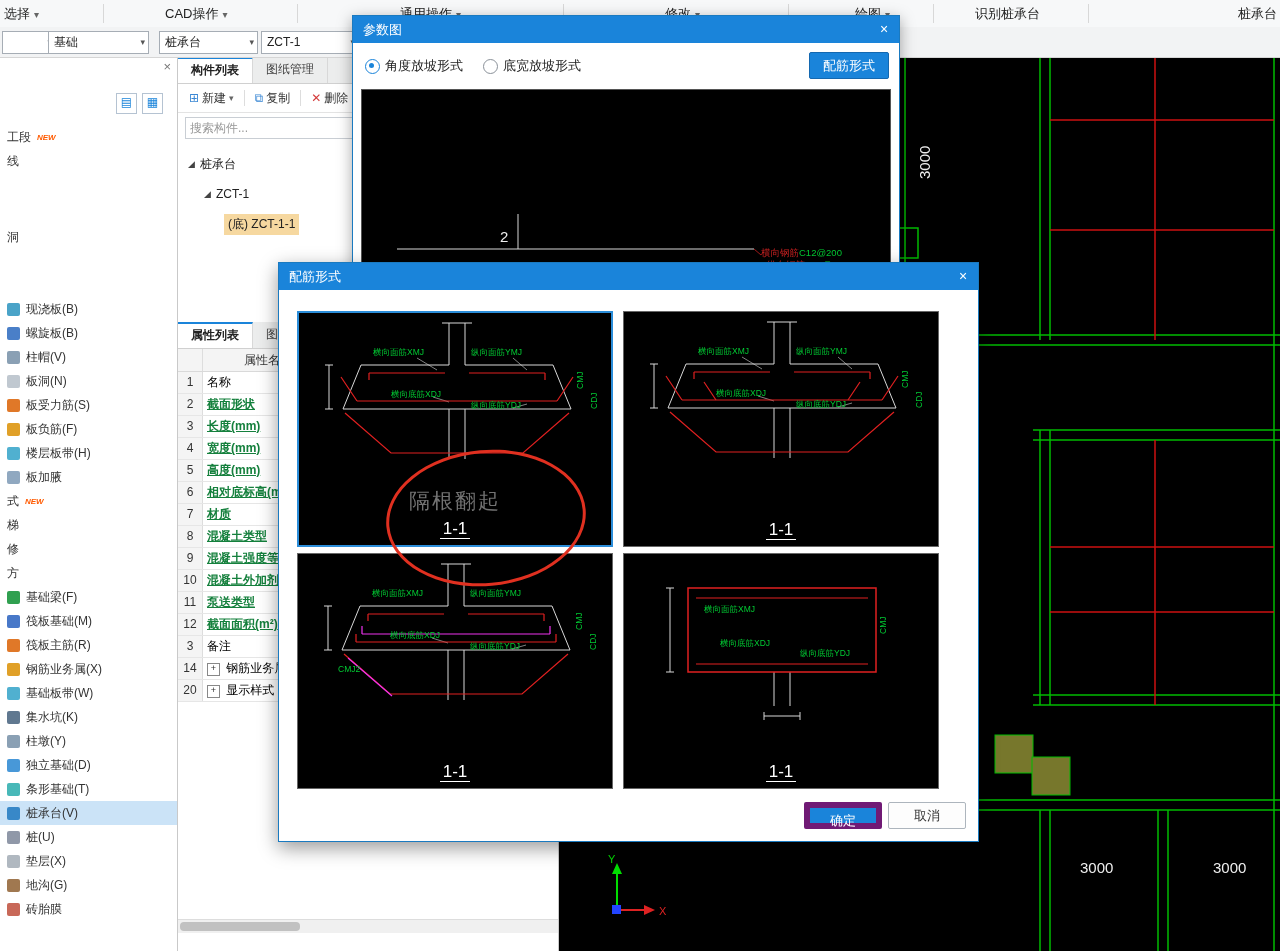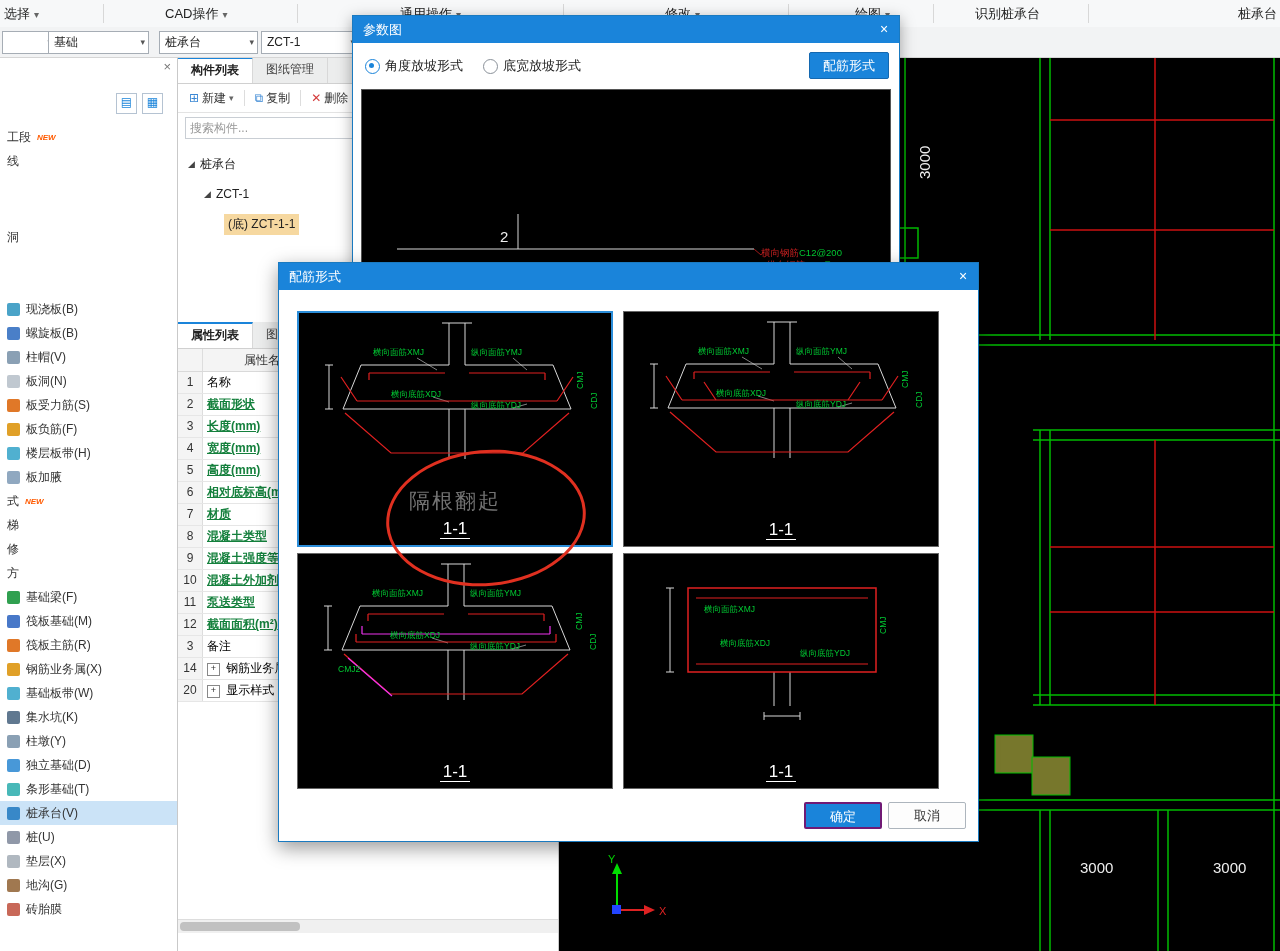--- a/index.html
+++ b/index.html
@@ -77,21 +77,21 @@
   .param-rebar-btn{position:absolute;right:10px;top:36px;width:80px;height:27px;background:#1a84da;color:#fff;border:1px solid #1468b0;font-size:13px;text-align:center;line-height:25px;border-radius:2px;cursor:pointer;box-sizing:border-box;}
   .param-preview{position:absolute;left:8px;top:73px;right:8px;bottom:8px;background:#000;border:1px solid #555;overflow:hidden;}
 
   .rebar-dialog{position:absolute;left:278px;top:262px;width:699px;height:578px;background:#fff;border:1px solid #1a7ac0;box-shadow:0 6px 18px rgba(0,0,0,.4);z-index:60;}
   .opt{position:absolute;width:316px;height:236px;background:#000;border:1px solid #666;box-sizing:border-box;cursor:pointer;}
   .opt.selected{border:2px solid #2b8dd9;}
   .opt-name{position:absolute;bottom:30px;width:100%;text-align:center;color:#737373;font-size:21px;letter-spacing:2px;}
   .opt-sub{position:absolute;bottom:6px;width:100%;text-align:center;color:#fff;font-size:17px;}
   .opt-sub span{border-bottom:1.5px solid #fff;padding:0 3px;}
   .gl{font-size:8.5px;fill:#00cc33;}
-  .btn-ok{position:absolute;left:525px;top:539px;width:78px;height:27px;background:#1a84da;color:#fff;border:2px solid #701a75;font-size:13px;line-height:25px;text-align:center;border-radius:2px;cursor:pointer;box-sizing:border-box;}
+  .btn-ok{position:absolute;left:525px;top:539px;width:78px;height:27px;background:#1a84da;color:#fff;border:6px solid #701a75;font-size:13px;line-height:25px;text-align:center;border-radius:2px;cursor:pointer;box-sizing:border-box;}
   .btn-cancel{position:absolute;left:609px;top:539px;width:78px;height:27px;background:#fdfdfd;color:#333;border:1px solid #adb5bd;font-size:13px;line-height:25px;text-align:center;border-radius:2px;cursor:pointer;box-sizing:border-box;}
 
   .red-ellipse{position:absolute;left:386px;top:450px;width:194px;height:130px;border:3px solid #e03020;border-radius:50%;transform:rotate(-5deg);z-index:70;pointer-events:none;}
 </style>
 </head>
 <body>
 
 <div class="app">
 
   <div class="cad">

